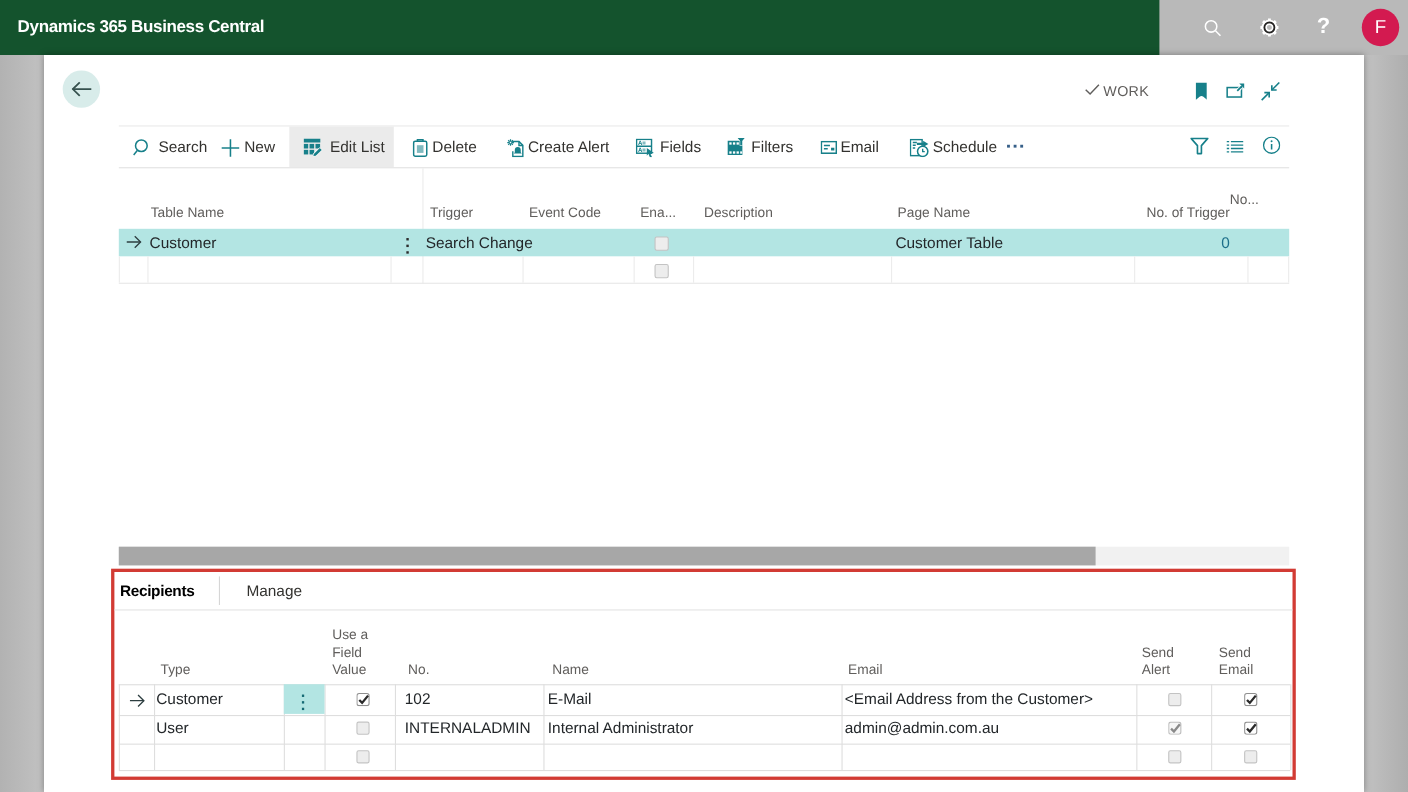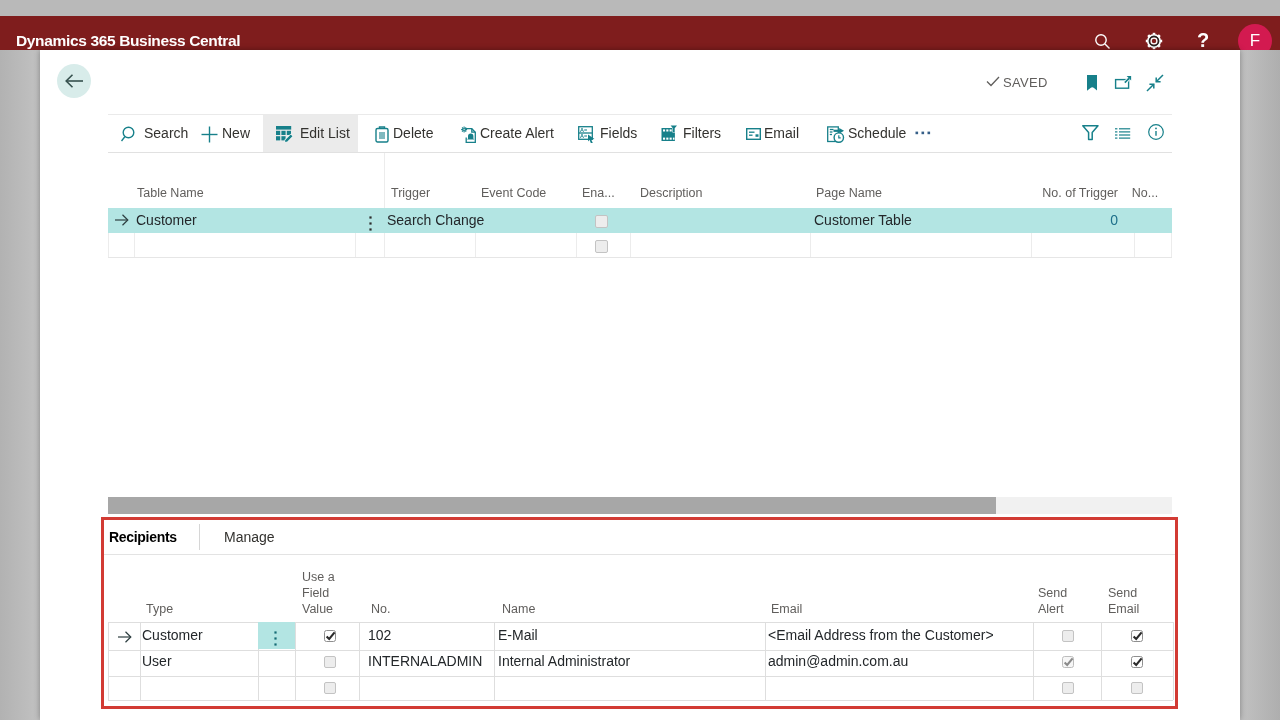--- a/index.html
+++ b/index.html
@@ -1,20 +1,20 @@
 <!DOCTYPE html>
 <html><head>
 <meta charset="utf-8">
 <style>
   * { margin:0; padding:0; box-sizing:border-box; }
   html,body { width:1280px; height:720px; overflow:hidden; }
   body { font-family:"Liberation Sans", sans-serif; background:#b9b9b9; position:relative; }
   .abs { position:absolute; }
   
-  .topbar { position:absolute; left:0; top:16px; width:1280px; height:50px; background:#7f1d1d; color:#fff; }
+  .topbar { position:absolute; left:0; top:0; width:1054px; height:50px; background:#14532d; color:#fff; }
   .brand { position:absolute; left:16px; top:0; line-height:50px; font-weight:bold; font-size:15.5px; letter-spacing:-0.35px; }
   .sandbox { position:absolute; left:1009px; top:0; line-height:49px; font-size:15px;margin-top:48px; }
   .avatar { position:absolute; left:1238px; top:8px; width:34px; height:34px; border-radius:50%; background:#d31a50; color:#fff; text-align:center; line-height:34px; font-size:17px; }
   .qmark { position:absolute; left:1197px; top:0; line-height:49px; font-size:20px; font-weight:bold; color:#fff; }
   
   .card { position:absolute; left:40px; top:50px; width:1200px; height:670px; background:#fff; box-shadow:0 0 6px rgba(0,0,0,0.35); }
   
   .backcircle { position:absolute; left:17px; top:14px; width:34px; height:34px; border-radius:50%; background:#d8ecea; }
   .pagetitle { position:absolute; left:68px; top:23px; font-size:13px; color:#404347; letter-spacing:0px; }
   .saved { position:absolute; left:963px; top:25px; font-size:13px; color:#605e5c; letter-spacing:0.3px; }
@@ -83,21 +83,21 @@
     <div class="backcircle"></div>
     <svg class="abs" style="left:25px;top:24px" width="19" height="14" viewBox="0 0 19 14">
       <g stroke="#36514e" stroke-width="1.6" fill="none">
         <line x1="1" y1="7" x2="18" y2="7"></line>
         <polyline points="7.5,0.8 1.2,7 7.5,13.2"></polyline>
       </g>
     </svg>
     <svg class="abs" style="left:946px;top:26px" width="14" height="11" viewBox="0 0 14 11">
       <polyline points="1,5.5 5,9.5 13,1" fill="none" stroke="#605e5c" stroke-width="1.3"></polyline>
     </svg>
-    <div class="saved">SAVED</div>
+    <div class="saved">WORK</div>
     <svg class="abs" style="left:1046.5px;top:25px" width="10.5" height="16" viewBox="0 0 10.5 16">
       <path d="M0 0 H10.5 V15.8 L7 13 Q5.25 11.7 3.5 13 L0 15.8 Z" fill="#17808a"></path>
     </svg>
     <svg class="abs" style="left:1074px;top:25px" width="18" height="14" viewBox="0 0 18 14">
       <rect x="1.6" y="4.6" width="13" height="8.6" fill="none" stroke="#17808a" stroke-width="1.4"></rect>
       <line x1="9.5" y1="9" x2="14" y2="4.5" stroke="#fff" stroke-width="3.4"></line>
       <line x1="10.8" y1="7.6" x2="15" y2="3.4" stroke="#17808a" stroke-width="1.6"></line>
       <path d="M12.6 0.9 H17.1 V5.4 Z" fill="#17808a"></path>
     </svg>
     <svg class="abs" style="left:1106px;top:24px" width="18" height="18" viewBox="0 0 18 18">
@@ -261,21 +261,21 @@
     <div class="gridhead" style="left:97px;top:136px">Table Name</div>
     <div class="gridhead" style="left:351px;top:136px">Trigger</div>
     <div class="gridhead" style="left:441px;top:136px">Event Code</div>
     <div class="gridhead" style="left:542px;top:136px">Ena...</div>
     <div class="gridhead" style="left:600px;top:136px">Description</div>
     <div class="gridhead" style="left:776px;top:136px">Page Name</div>
     <div class="gridhead" style="left:1078px;top:136px;width:0">
       <span style="position:absolute;right:-78px; width:200px; text-align:right; right:auto"></span>
     </div>
     <div class="gridhead" style="left:913px;top:136px;width:165px;text-align:right">No. of Trigger</div>
-    <div class="gridhead" style="left:1078px;top:136px;width:54px;text-align:center">No...</div>
+    <div class="gridhead" style="left:1078px;top:124px;width:54px;text-align:left">No...</div>
 
     <div class="vline" style="left:344px;top:103px;height:105px"></div>
 
     <div class="row-sel"></div>
     <svg class="abs" style="left:75px;top:164px" width="14" height="12" viewBox="0 0 14 12">
       <g stroke="#2d3e40" stroke-width="1.2" fill="none">
         <line x1="0" y1="6" x2="12.5" y2="6"></line>
         <polyline points="7.5,0.8 12.8,6 7.5,11.2"></polyline>
       </g>
     </svg>

